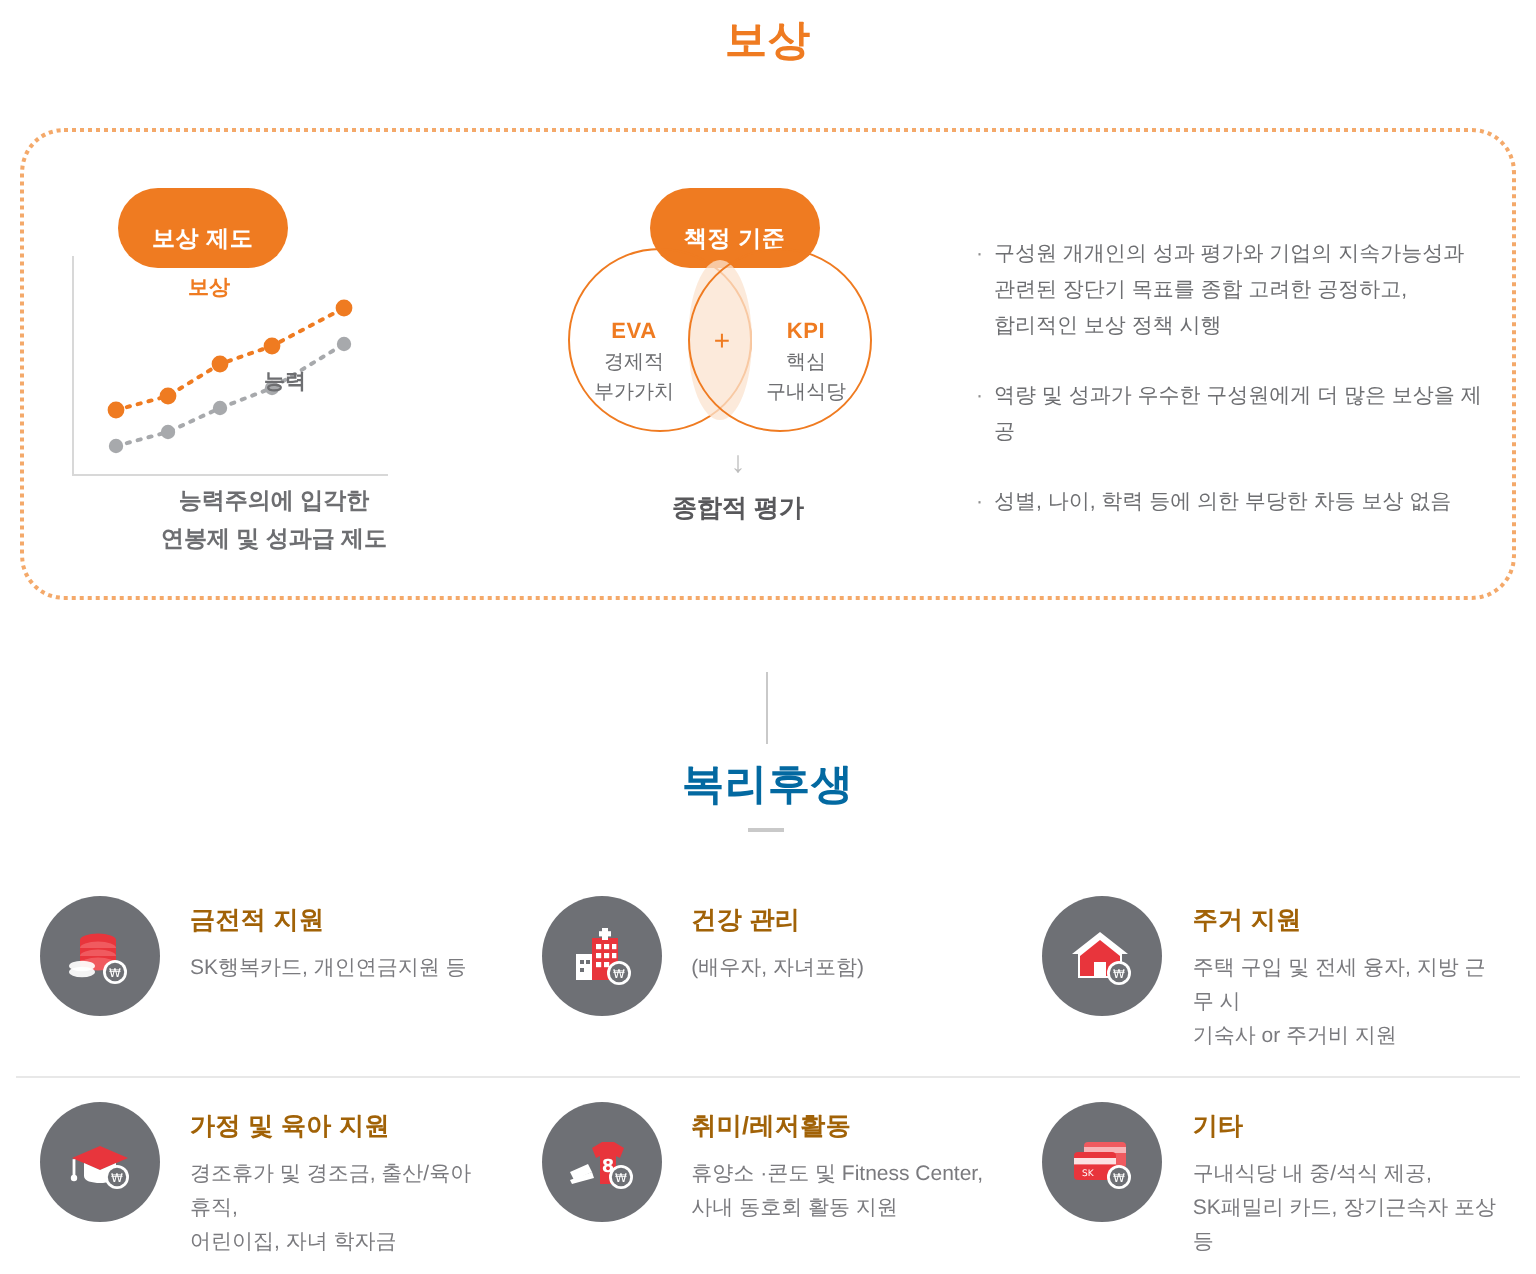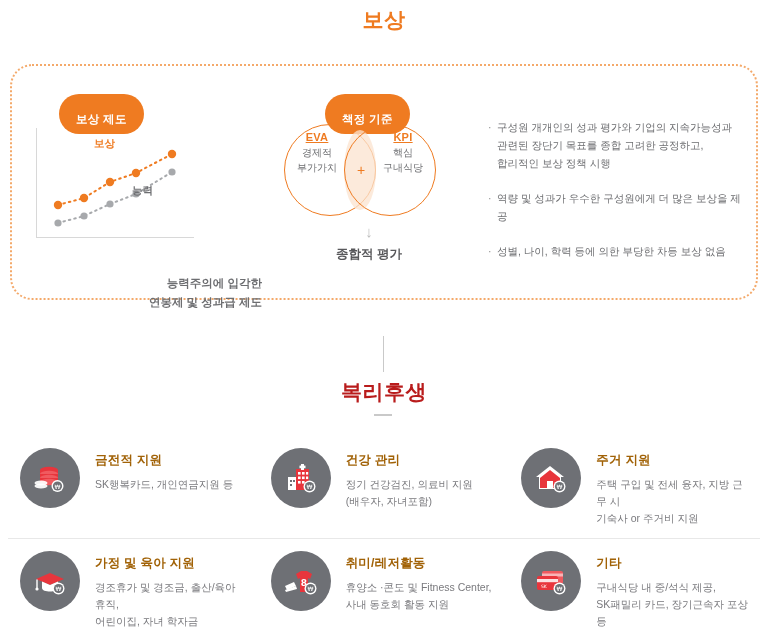--- a/index.html
+++ b/index.html
@@ -54,42 +54,42 @@
   }
   .chart-svg { position: absolute; top: 0; left: 0; }
   .chart-lbl {
     position: absolute; font-size: 10.5px; font-weight: bold; white-space: nowrap;
   }
   .chart-lbl.reward { color: #ef7b21; top: 9px; left: 58px; }
   .chart-lbl.ability { color: #6d6e71; top: 56px; left: 96px; }
 
   .block-caption {
     position: absolute; top: 176px; left: 0; width: 250px;
-    text-align: right; font-size: 11.5px; font-weight: bold;
-    color: #6d6e71; line-height: 1.62; margin-top: 32px;
+    text-align: center; font-size: 11.5px; font-weight: bold;
+    color: #6d6e71; line-height: 1.62;
   }
 
   
   .block-venn { position: absolute; top: 0; left: 252px; width: 215px; height: 232px; }
   .venn-wrap { position: absolute; top: 58px; left: 20px; width: 170px; height: 92px; }
   .venn-circle {
     position: absolute; top: 0; width: 92px; height: 92px;
     border: 1.6px solid #ef7b21; border-radius: 50%;
     text-align: center;
   }
   .venn-circle.left { left: 0; }
   .venn-circle.right { left: 60px; }
   .venn-overlap {
     position: absolute; top: 6px; left: 60px; width: 32px; height: 80px;
     background: #fbe3cf; border-radius: 50%/50%;
     opacity: .75;
   }
   .venn-head {
     font-size: 11px; font-weight: bold; color: #ef7b21;
-    margin-top: 6px; letter-spacing: .3px; text-decoration: underline;
+    margin-top: 35px; letter-spacing: .3px;
   }
   .venn-sub {
     font-size: 10px; color: #6d6e71; line-height: 1.45; margin-top: 3px;
   }
   .venn-circle.left .venn-head,
   .venn-circle.left .venn-sub { transform: translateX(-13px); }
   .venn-circle.right .venn-head,
   .venn-circle.right .venn-sub { transform: translateX(13px); }
   .venn-plus {
     position: absolute; top: 38px; left: 70px;
@@ -123,21 +123,21 @@
   
   .connector {
     position: absolute; top: 336px; left: 383px;
     width: 1px; height: 36px; background: #c9c9c9;
   }
 
   
   .section-title-dark {
     position: absolute; top: 378px; left: 0; width: 768px;
     text-align: center;
-    font-size: 21px; font-weight: bold; color: #b91c1c; letter-spacing: .5px;
+    font-size: 21px; font-weight: bold; color: #0369a1; letter-spacing: .5px;
   }
   .title-dash {
     position: absolute; top: 414px; left: 374px;
     width: 18px; height: 2px; background: #c9c9c9;
   }
 
   
   .benefit-grid {
     position: absolute; top: 436px; left: 8px;
     width: 752px;
@@ -311,21 +311,20 @@
           <rect x="14" y="20" width="2.6" height="2.6" fill="#ffffff"></rect>
           <rect x="18" y="20" width="2.6" height="2.6" fill="#ffffff"></rect>
           <circle cx="25.5" cy="25.5" r="6" fill="#ffffff"></circle>
           <circle cx="25.5" cy="25.5" r="4.6" fill="#6e7075"></circle>
           <text x="25.5" y="28.1" font-size="6" fill="#ffffff" text-anchor="middle" font-family="DejaVu Sans, sans-serif">₩</text>
         </svg>
       </div>
       <div class="card-text">
         <div class="card-title">건강 관리</div>
         <div class="card-desc">
-          <span>정기 건강검진, 의료비 지원</span>
           <span>(배우자, 자녀포함)</span>
         </div>
       </div>
     </div>
 
     <div class="benefit-card">
       <div class="icon-circle">
         <svg width="34" height="34" viewBox="0 0 34 34">
           <path d="M16 5 L30 16 L27 16 L27 28 L5 28 L5 16 L2 16 Z" fill="#ffffff"></path>
           <path d="M16 9 L26 17 L26 27 L6 27 L6 17 Z" fill="#e8353c"></path>

